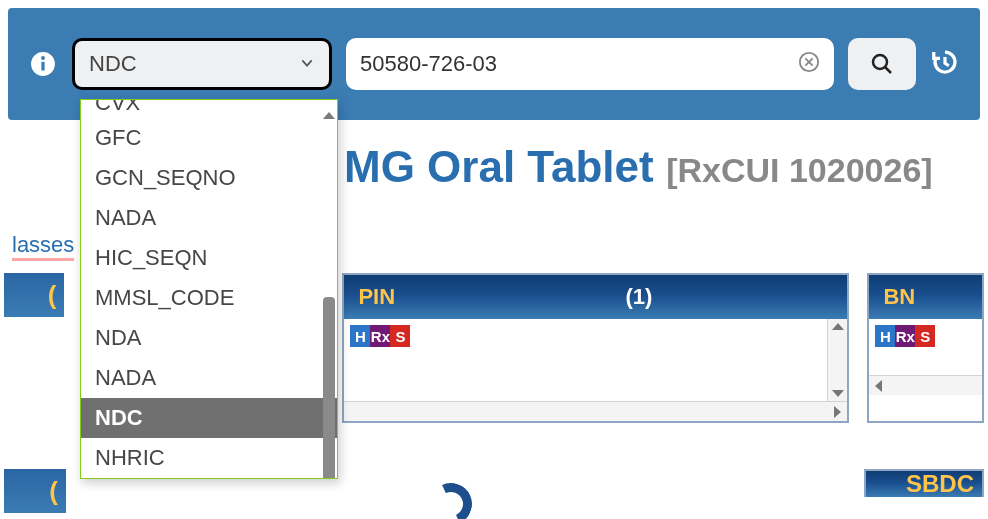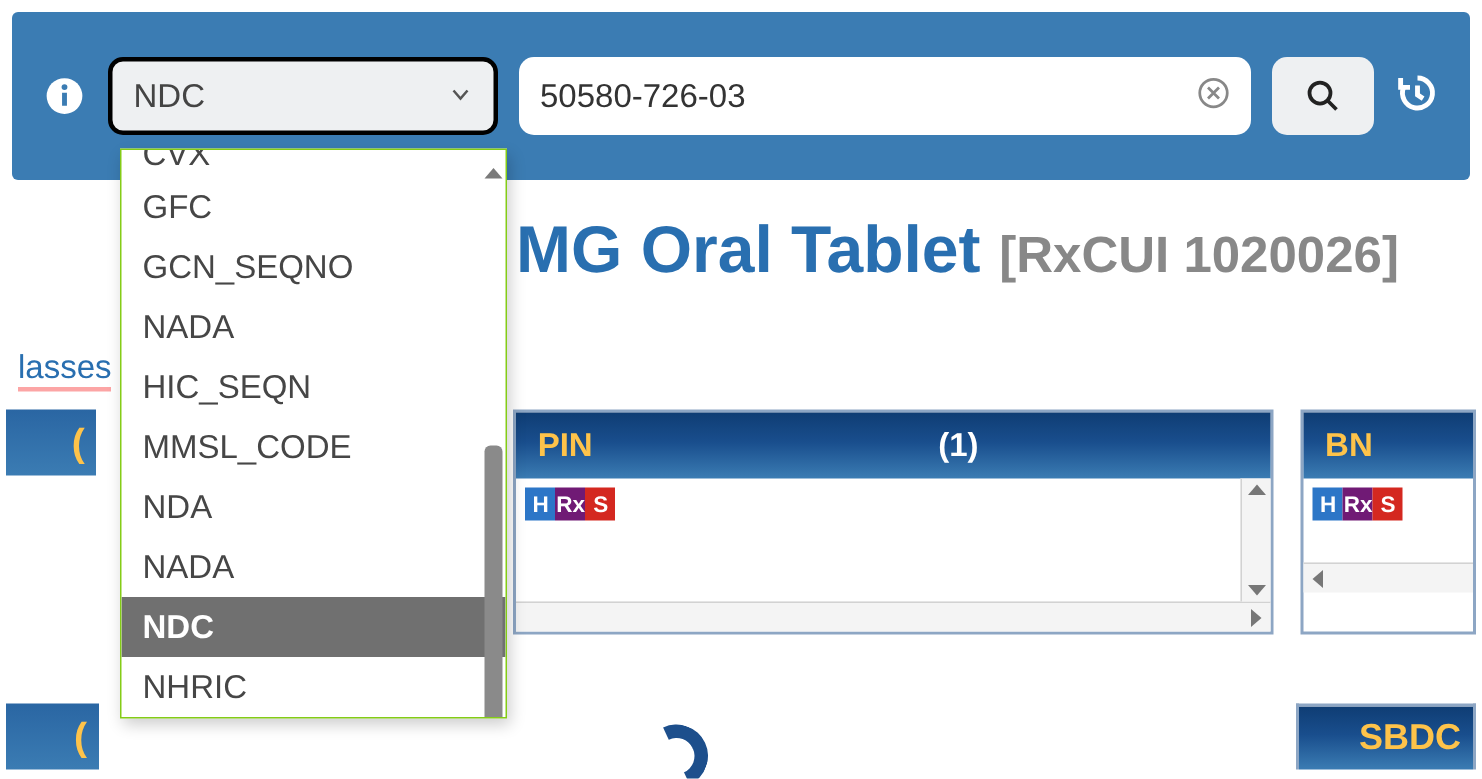--- a/index.html
+++ b/index.html
@@ -252,21 +252,21 @@
 
   .panel.bn .panel-body { min-height:56px; }
   .panel.bn .hscroll { justify-content:flex-start; }
 
   
   .sbdc-badge {
     background: linear-gradient(to bottom,#0f3d74,#194e8d 45%,#3b7cb3);
     color:#fec34a;
     font-weight:700;
     font-size:24px;
-    height:44px;
+    height:28px;
     display:flex;
     align-items:center;
     justify-content:flex-end;
     padding:0 8px;
     width:120px;
     margin-left:auto;
     border:2px solid #8da6c4;
     border-bottom:none;
   }
   .left-pill {

